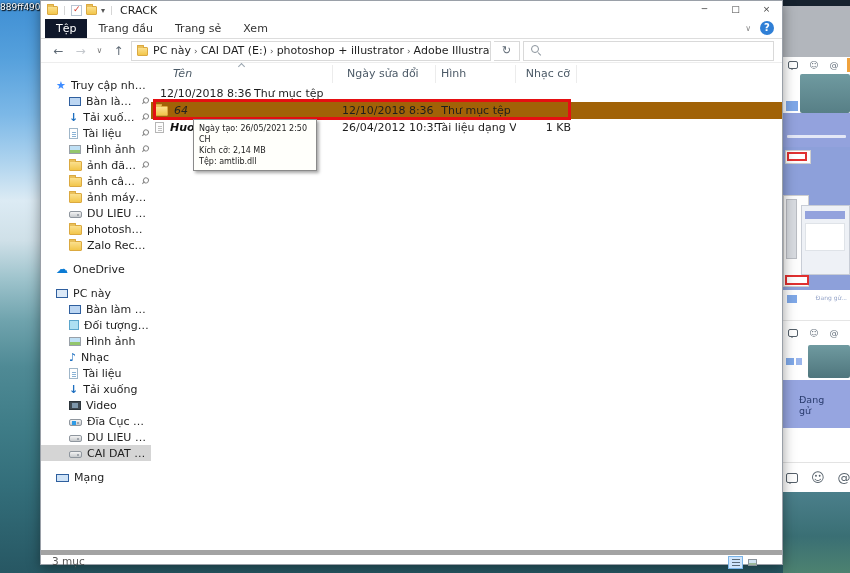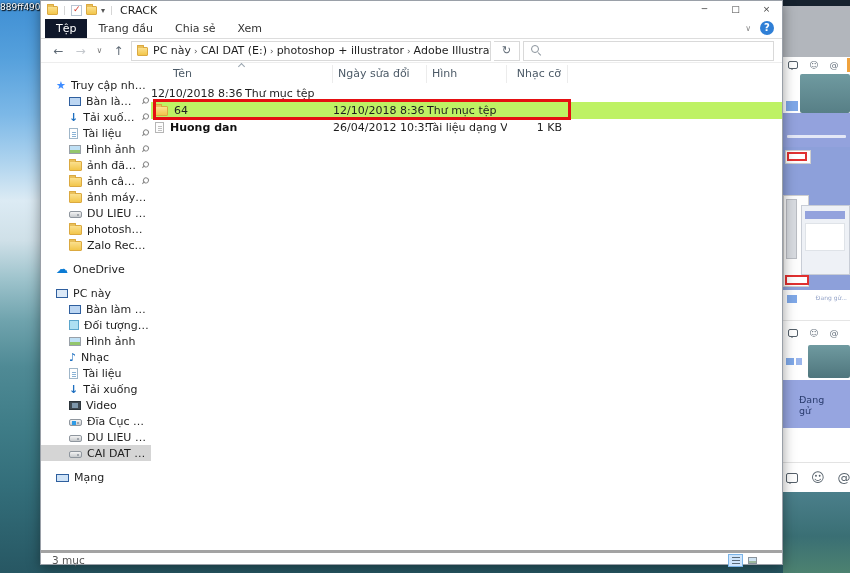--- a/index.html
+++ b/index.html
@@ -85,40 +85,40 @@
   .pin-icon { width:8px; height:9px; position:relative; transform:rotate(40deg); flex:none; }
   .pin-icon::before { content:""; position:absolute; left:1px; top:0; width:4px; height:4px;
     border:1px solid #8a8a8a; border-radius:50%; }
   .pin-icon::after { content:""; position:absolute; left:3px; top:5px; width:1px; height:3px;
     background:#8a8a8a; }
 
   
   .filearea { flex:1; position:relative; }
   .cols-header { display:flex; height:22px; align-items:center; color:#4c5a67; position:relative; }
   .hcell { height:18px; line-height:18px; border-right:1px solid #ececec; padding-left:5px; }
-  .c-name { width:182px; } .hcell.c-name { padding-left:22px; }
-  .c-date { width:94px; } .c-type { width:80px; }
+  .c-name { width:182px;font-style:italic; } .hcell.c-name { padding-left:22px; }
+  .c-date { width:94px;margin-left:9px; } .c-type { width:80px; }
   .c-size { width:61px; text-align:right; padding-right:6px; }
   .sort-caret { position:absolute; left:88px; top:1px; width:5px; height:5px;
     border-left:1px solid #9aa6b0; border-top:1px solid #9aa6b0; transform:rotate(45deg); }
   .rows { position:absolute; left:0; top:22px; right:0; }
   .frow { display:flex; height:17px; align-items:center; }
-  .frow.selected { background:#bef264; }
+  .frow.selected { background:#a16207;text-align:center; }
   .frow .c-name { display:flex; align-items:center; gap:6px; padding-left:4px; overflow:hidden; }
   .frow .nm { white-space:nowrap; }
   .frow .nm.bold { font-weight:bold; color:#111; }
   .frow .c-date,.frow .c-type { color:#1e1e1e; overflow:hidden; white-space:nowrap; }
   .red-annotation { position:absolute; left:2px; top:36px; width:418px; height:21px;
     border:3px solid #e50f12; pointer-events:none; z-index:4; }
   .tooltip { position:absolute; left:42px; top:56px; width:124px; background:#fffffb;
     border:1px solid #8a8a8a; box-shadow:2px 2px 3px rgba(0,0,0,.35); font-size:8px;
     line-height:11px; padding:3px 5px; color:#222; z-index:6; }
 
   
-  .statusbar { height:16px; border-top:3px solid #a3a3a3; display:flex; align-items:center;
+  .statusbar { height:16px; border-top:5px solid #a3a3a3; display:flex; 
     padding:0 11px; font-size:10.5px; color:#555; position:relative; }
   .view-btns { position:absolute; right:22px; top:1px; display:flex; gap:2px; }
   .vb { width:15px; height:13px; border:1px solid transparent; display:flex;
     align-items:center; justify-content:center; }
   .vb.active { background:#cfe5fc; border-color:#7ab4e8; }
   .vb-list { width:8px; height:7px;
     background:repeating-linear-gradient(#5a6b7a 0 1px,transparent 1px 3px); }
   .vb-thumb { width:9px; height:7px; border:1px solid #8a939c;
     background:linear-gradient(#cfe3f2 0 60%,#9cb79b 60%); }
 
@@ -233,21 +233,21 @@
       <div class="win-controls">
           <span class="wc">─</span>
           <span class="wc">□</span>
           <span class="wc">×</span>
         </div>
     </div>
 
     <div class="tabs-row">
       <div class="tab active">Tệp</div>
         <div class="tab">Trang đầu</div>
-        <div class="tab">Chia sẻ</div>
+        <div class="tab">Trang sẻ</div>
         <div class="tab">Xem</div>
         <div class="ribbon-right">
         <span class="collapse-chevron">∨</span>
         <span class="help-icon">?</span>
       </div>
     </div>
 
     <div class="addr-row">
       <span class="nav-btn">←</span>
       <span class="nav-btn disabled">→</span>
@@ -400,20 +400,25 @@
               <div class="c-name">
                 <span class="ic document-file-icon"></span>
                 <span class="nm bold">Huong dan</span>
               </div>
               <div class="c-date">26/04/2012 10:35 SA</div>
               <div class="c-type">Tài liệu dạng Văn ...</div>
               <div class="c-size">1 KB</div>
             </div>
           </div>
         <div class="red-annotation"></div>
+        <div class="tooltip" id="tooltip">
+            <div>Ngày tạo: 26/05/2021 2:50 CH</div>
+            <div>Kích cỡ: 2,14 MB</div>
+            <div>Tệp: amtlib.dll</div>
+          </div>
       </div>
     </div>
 
     <div class="statusbar">
       <span>3 mục</span>
       <div class="view-btns">
         <span class="vb active">
             <span class="vb-list"></span>
           </span>
         <span class="vb">

